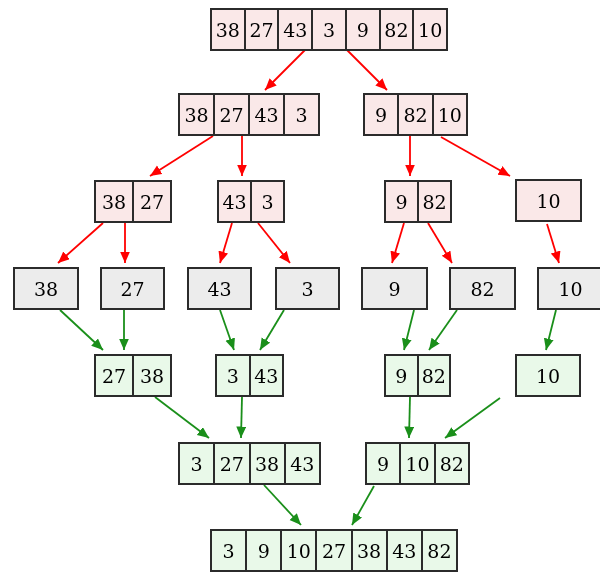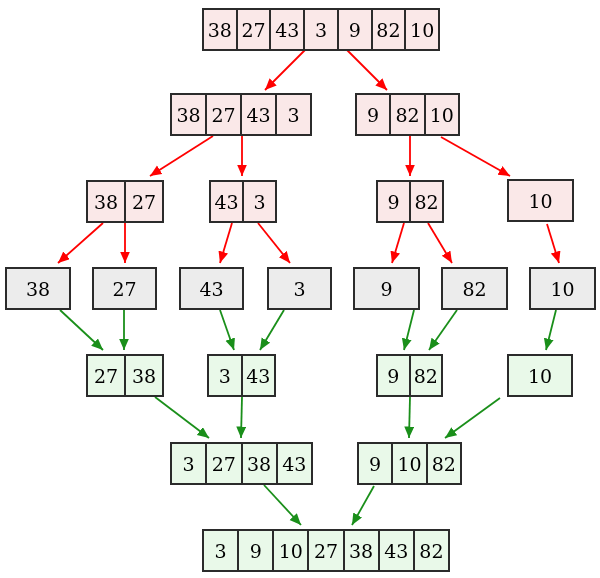--- a/index.html
+++ b/index.html
@@ -3,21 +3,21 @@
 <meta charset="utf-8">
 <style>
   html,body{margin:0;padding:0;background:#ffffff;}
   .canvas{
     position:relative;width:600px;height:578px;background:#ffffff;overflow:hidden;
     font-family:"DejaVu Serif", serif;
   }
   .edges{position:absolute;left:0;top:0;z-index:1;}
   .node{
     position:absolute;display:flex;height:43px;box-sizing:border-box;
-    border:2px solid #2b2b2b;z-index:2;
+    border:2px solid #2b2b2b;z-index:2;margin-left:8px;
   }
   .cell{
     flex:1;display:flex;align-items:center;justify-content:center;
     border-left:2px solid #2b2b2b;
     font-size:19px;color:#000;letter-spacing:0px;
   }
   .cell:first-child{border-left:none;}
   .pink{background:#fae8e8;}
   .gray{background:#ececec;}
   .green{background:#e9f9e9;}

